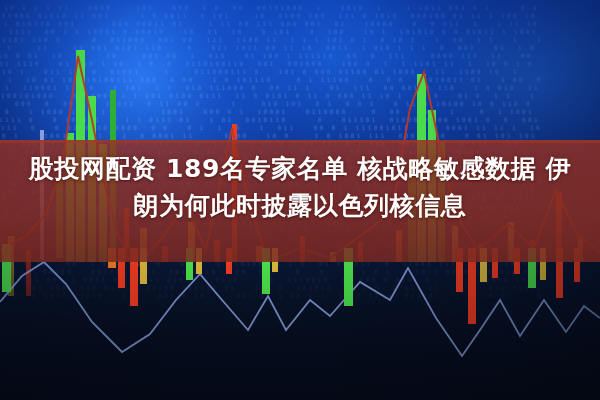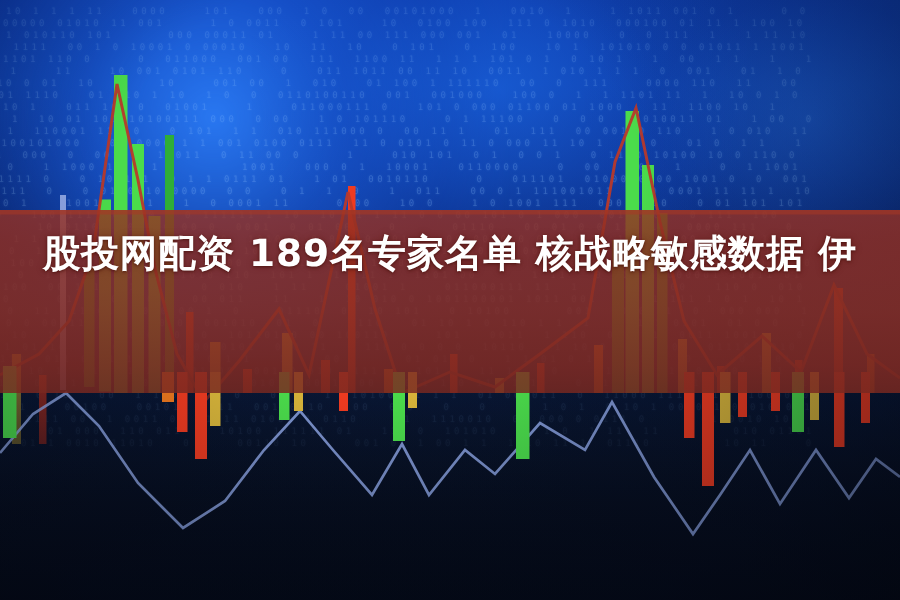--- a/index.html
+++ b/index.html
@@ -240,15 +240,16 @@
       <div class="candle" style="left: 574px; top: 248px; width: 6px; height: 34px; background: rgb(239, 59, 32);"></div>
     </div>
 
   <div class="bg-vignette"></div>
 
   <div class="redband"></div>
   <div class="redband-top"></div>
 
   <div class="headline">
     <span class="ln">股投网配资 189名专家名单 核战略敏感数据 伊</span>
+    <span class="ln">朗为何此时披露以色列核信息</span>
   </div>
 
 </div>
 
 </body></html>

